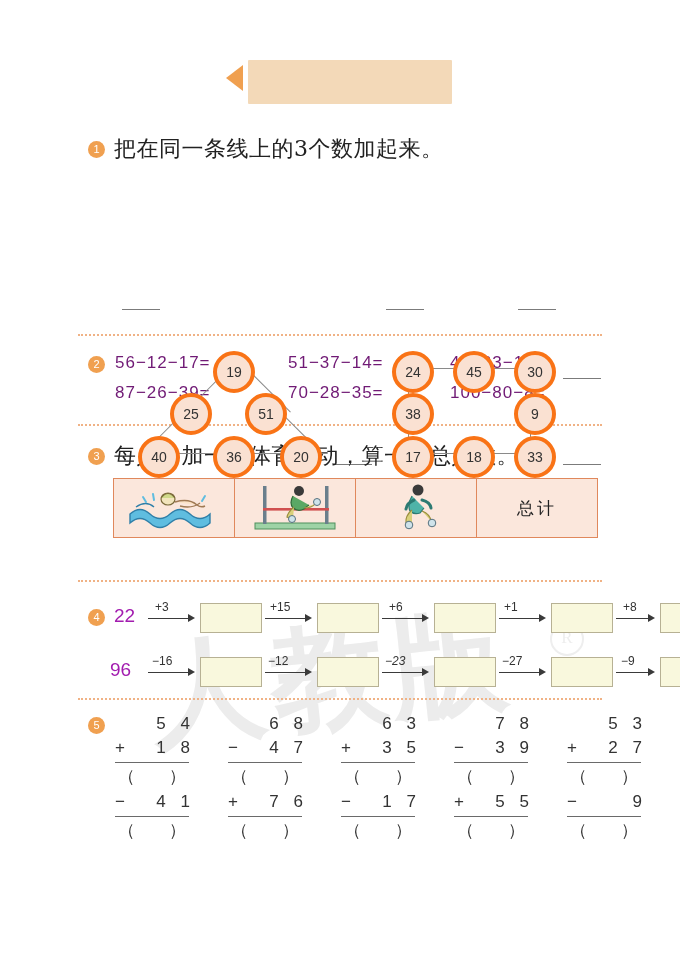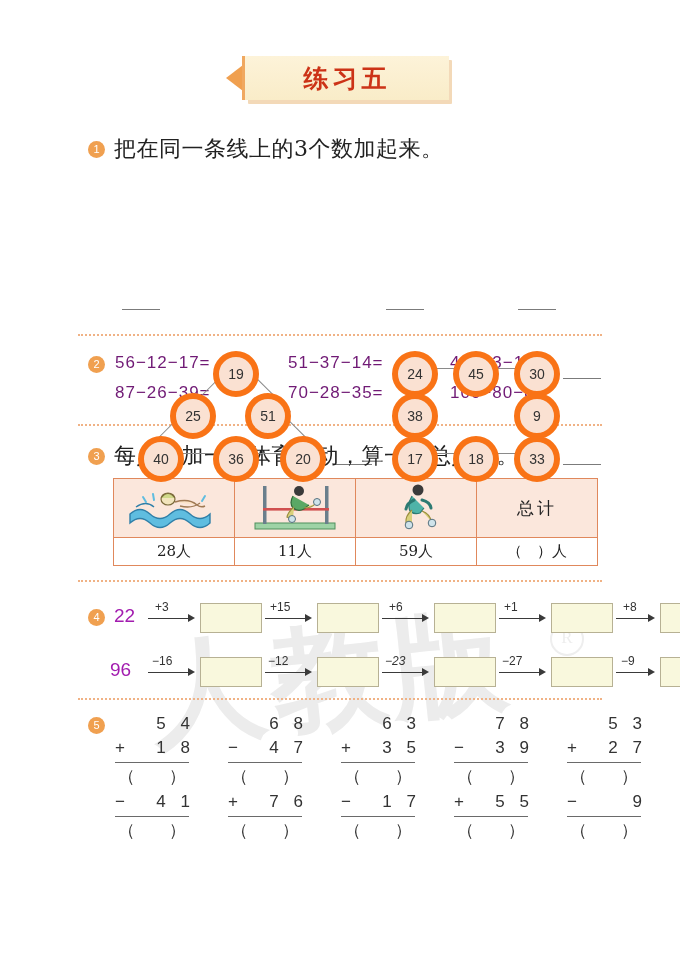--- a/index.html
+++ b/index.html
@@ -76,21 +76,21 @@
   .divider{
     position:absolute;left:78px;width:524px;height:0;
     border-top:2px dotted #f0b285;
   }
 
   
   .q1-head{position:absolute;left:88px;top:134px;}
   .figwrap{position:absolute;left:0;top:168px;width:680px;height:155px;}
   .node{
     position:absolute;width:34px;height:34px;border-radius:50%;
-    background:#fae1d2;border:6px solid #f97316;
+    background:#fae1d2;border:4px solid #f97316;
     font-family:"Liberation Sans",sans-serif;font-size:14px;color:#333;
     display:flex;align-items:center;justify-content:center;
     z-index:3;
   }
   .edge{position:absolute;background:#8a8a8a;height:1px;z-index:1;transform-origin:0 0;}
   .blankline{position:absolute;height:0;border-top:1.6px solid #7b7b7b;}
 
   
   .q2{position:absolute;left:88px;top:353px;width:530px;}
   .q2 .row{height:30px;position:relative;}
@@ -147,23 +147,20 @@
   <div class="watermark">
     <div class="wm-text">人教版</div>
     <div class="wm-r">R</div>
   </div>
 
   <div class="content">
 
     <div class="banner-wrap">
       <div class="banner-shadow"></div>
       <div class="banner-arrow"></div>
-      <div class="banner">
-        <span class="banner-title">练习五</span>
-      </div>
     </div>
 
     <div class="q1-head">
       <span class="qnum">1</span><span class="qtext">把在同一条线上的3个数加起来。</span>
     </div>
 
     <div class="figwrap">
 
       <div class="edge" style="left:230px;top:200px;width:62px;transform:rotate(135deg);"></div>
       <div class="edge" style="left:247px;top:200px;width:62px;transform:rotate(45deg);"></div>
@@ -294,26 +291,20 @@
             <path d="M52 20 q-7 3 -8 9" fill="none" stroke="#2c7a72" stroke-width="3" stroke-linecap="round"></path>
             <path d="M60 20 q8 2 9 8" fill="none" stroke="#2c7a72" stroke-width="3" stroke-linecap="round"></path>
             <circle cx="47" cy="45" r="3.8" fill="#cfe3ea" stroke="#55707d" stroke-width="1"></circle>
             <circle cx="70" cy="43" r="3.8" fill="#cfe3ea" stroke="#55707d" stroke-width="1"></circle>
           </svg>
         </td>
         <td class="hdr">
           <span class="zongji">总计</span>
         </td>
       </tr>
-      <tr>
-        <td class="val">28人</td>
-        <td class="val">11人</td>
-        <td class="val">59人</td>
-        <td class="val">（　）人</td>
-      </tr>
     </tbody>
       </table>
 
     <div class="divider" style="top:580px;"></div>
 
     <div class="q4">
       <div style="position:absolute;left:0;top:8px;">
         <span class="qnum">4</span>
       </div>
 

